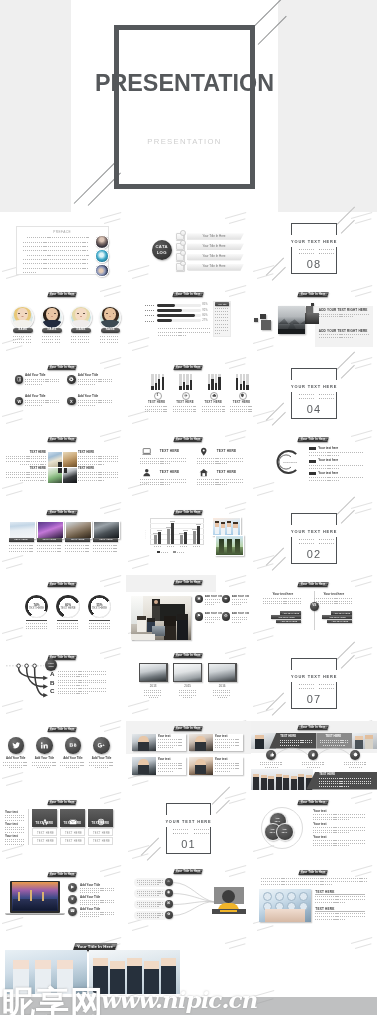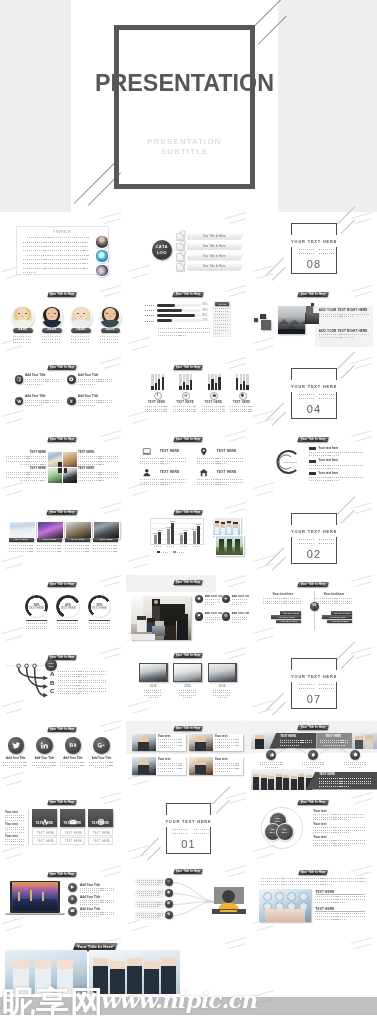--- a/index.html
+++ b/index.html
@@ -54,21 +54,20 @@
 <div class="page">
     <div class="cover">
       <div class="cover-white"></div>
       <div class="dline" style="left:254px;top:26px;width:46px;transform:rotate(-45deg);"></div>
       <div class="dline" style="left:258px;top:44px;width:40px;transform:rotate(-45deg);"></div>
       <div class="dline" style="left:74px;top:203px;width:60px;transform:rotate(-45deg);"></div>
       <div class="dline" style="left:88px;top:205px;width:46px;transform:rotate(-45deg);"></div>
       <div class="cover-frame"></div>
       <div class="cover-title ct1">PRESENTATION</div>
       <div class="cover-sub cs1">PRESENTATION</div>
-      <div class="cover-sub cs2">SUBTITLE</div>
     </div>
     <div class="deco" style="left:99.7px;top:218.0px;width:22px;transform:rotate(-16deg)"></div>
     <div class="deco" style="left:103.7px;top:223.0px;width:17px;transform:rotate(-16deg)"></div>
     <div class="deco" style="left:2.0px;top:270.5px;width:22px;transform:rotate(-16deg)"></div>
     <div class="deco" style="left:6.0px;top:277.5px;width:17px;transform:rotate(-16deg)"></div>
     <div class="deco" style="left:225.3px;top:218.0px;width:22px;transform:rotate(-16deg)"></div>
     <div class="deco" style="left:229.3px;top:223.0px;width:17px;transform:rotate(-16deg)"></div>
     <div class="deco" style="left:127.7px;top:270.5px;width:22px;transform:rotate(-16deg)"></div>
     <div class="deco" style="left:131.7px;top:277.5px;width:17px;transform:rotate(-16deg)"></div>
     <div class="deco" style="left:351.0px;top:218.0px;width:22px;transform:rotate(-16deg)"></div>

